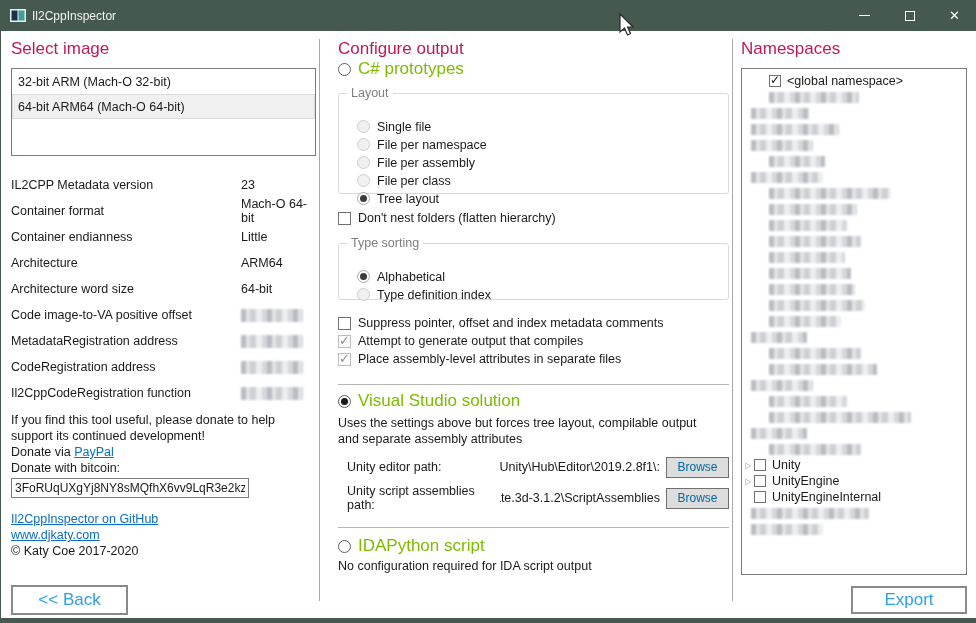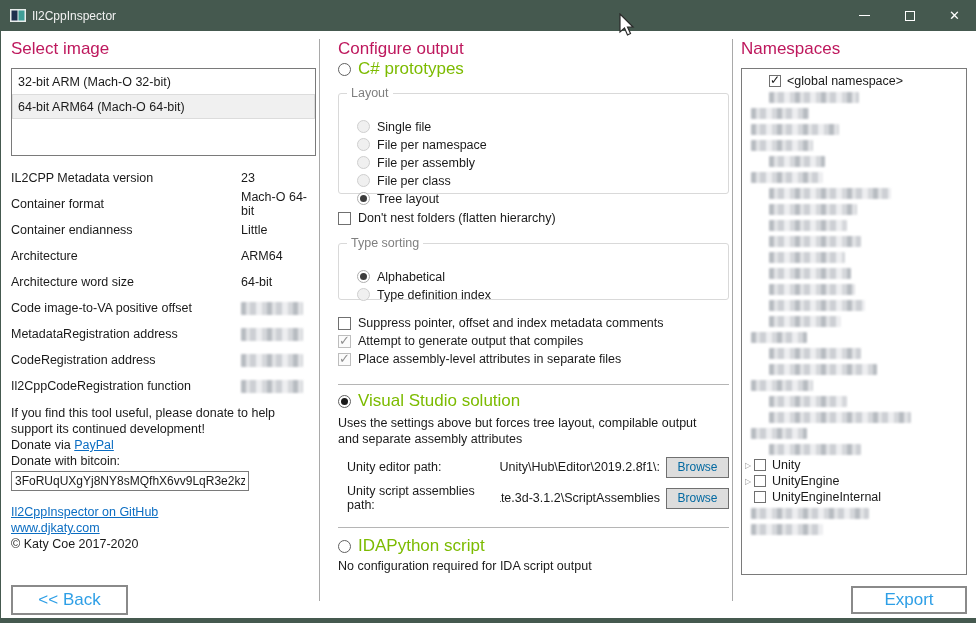--- a/index.html
+++ b/index.html
@@ -29,21 +29,21 @@
   .vsep1 { left:318px; } .vsep2 { left:731px; }
 
   h1.section { font-size:17px; font-weight:400; color:#be185d; }
 
   
   .col-left { position:absolute; left:10px; top:8px; width:305px; }
   .image-list { margin-top:9px; border:1px solid #7a7a7a; height:88px; background:#fff; overflow:hidden; }
   .image-item { height:25px; line-height:25px; padding-left:5px; font-size:12.5px; border:1px solid transparent; }
   .image-item.selected { background:#f0f0f0; border:1px solid #dcdcdc; }
   .img-info-h { margin-top:14px; }
-  .info-rows { margin-top:9px; }
+  .info-rows { margin-top:16px; }
   .info-row { display:flex; height:26px; align-items:center; font-size:12.5px; }
   .info-label { width:230px; }
   .info-value { flex:1; }
   .redact { background:repeating-linear-gradient(90deg,#9aa0a8 0 5px,#d6d8dc 5px 9px,#b8bcc2 9px 15px,#e6e7ea 15px 21px,#c4c7cc 21px 26px);
             filter:blur(1.2px); opacity:.7; border-radius:1px; }
   .info-redact { width:62px; height:13px; }
   .donate-para { margin-top:6px; font-size:12.5px; line-height:16px; width:300px; }
   .donate-line { font-size:12.5px; line-height:16px; }
   a.link { color:#0B6DC2; text-decoration:underline; cursor:pointer; }
   .btc-input { margin-top:2px; width:238px; height:20px; border:1px solid #7a7a7a; font-family:"Liberation Sans",sans-serif;

